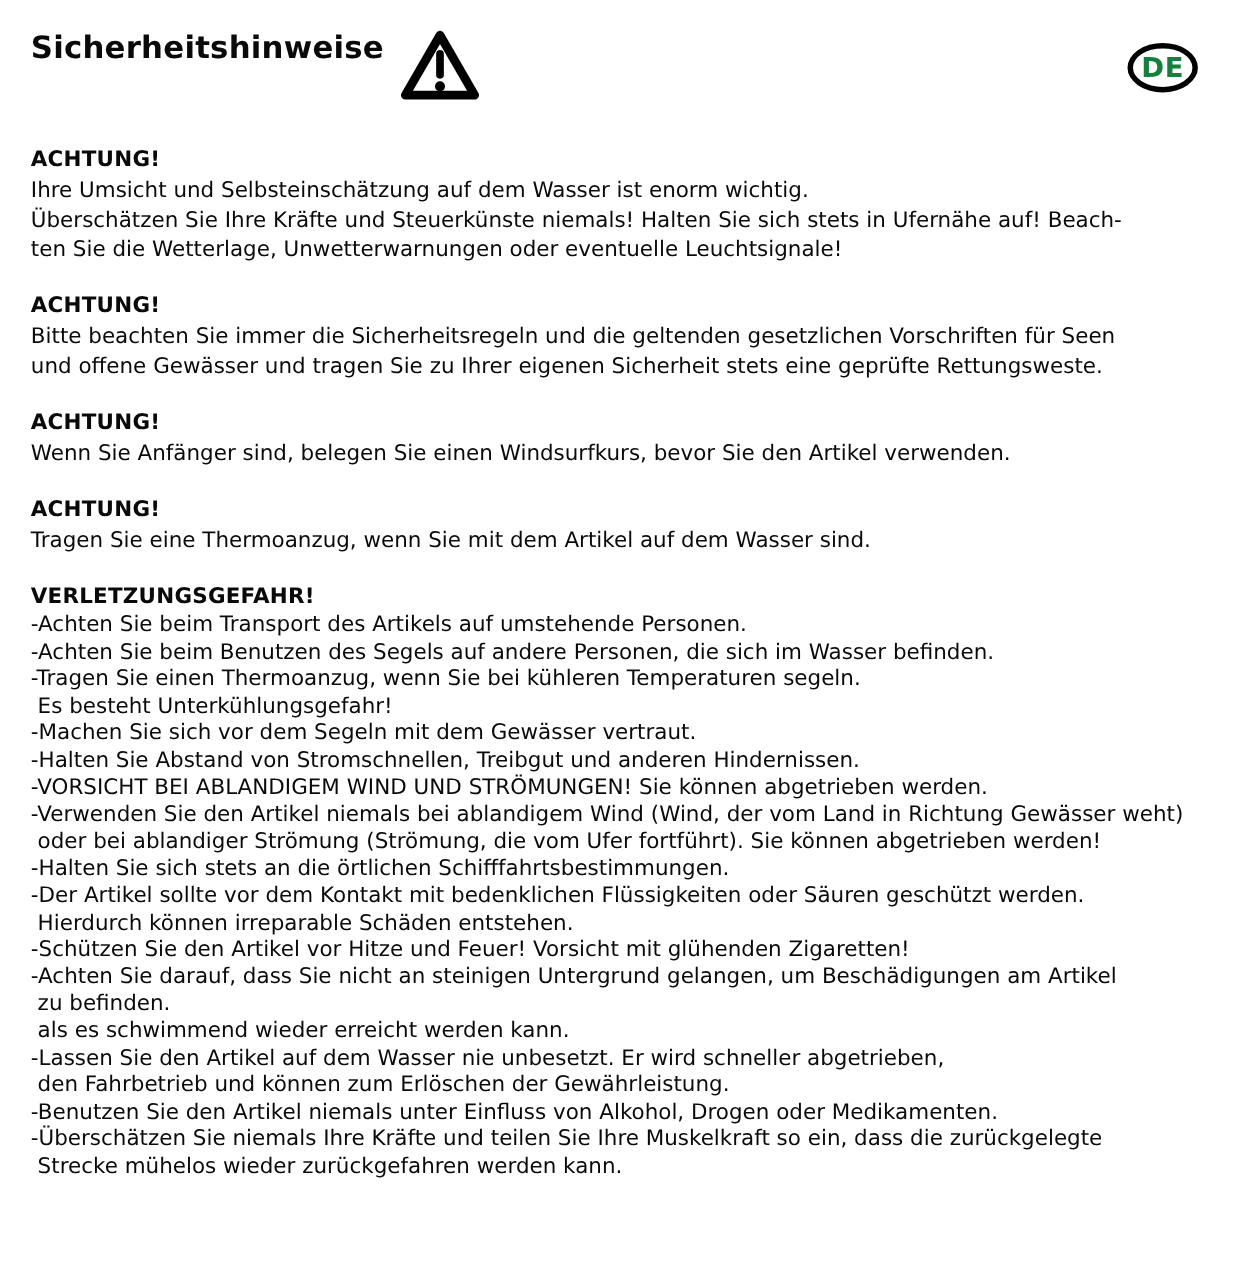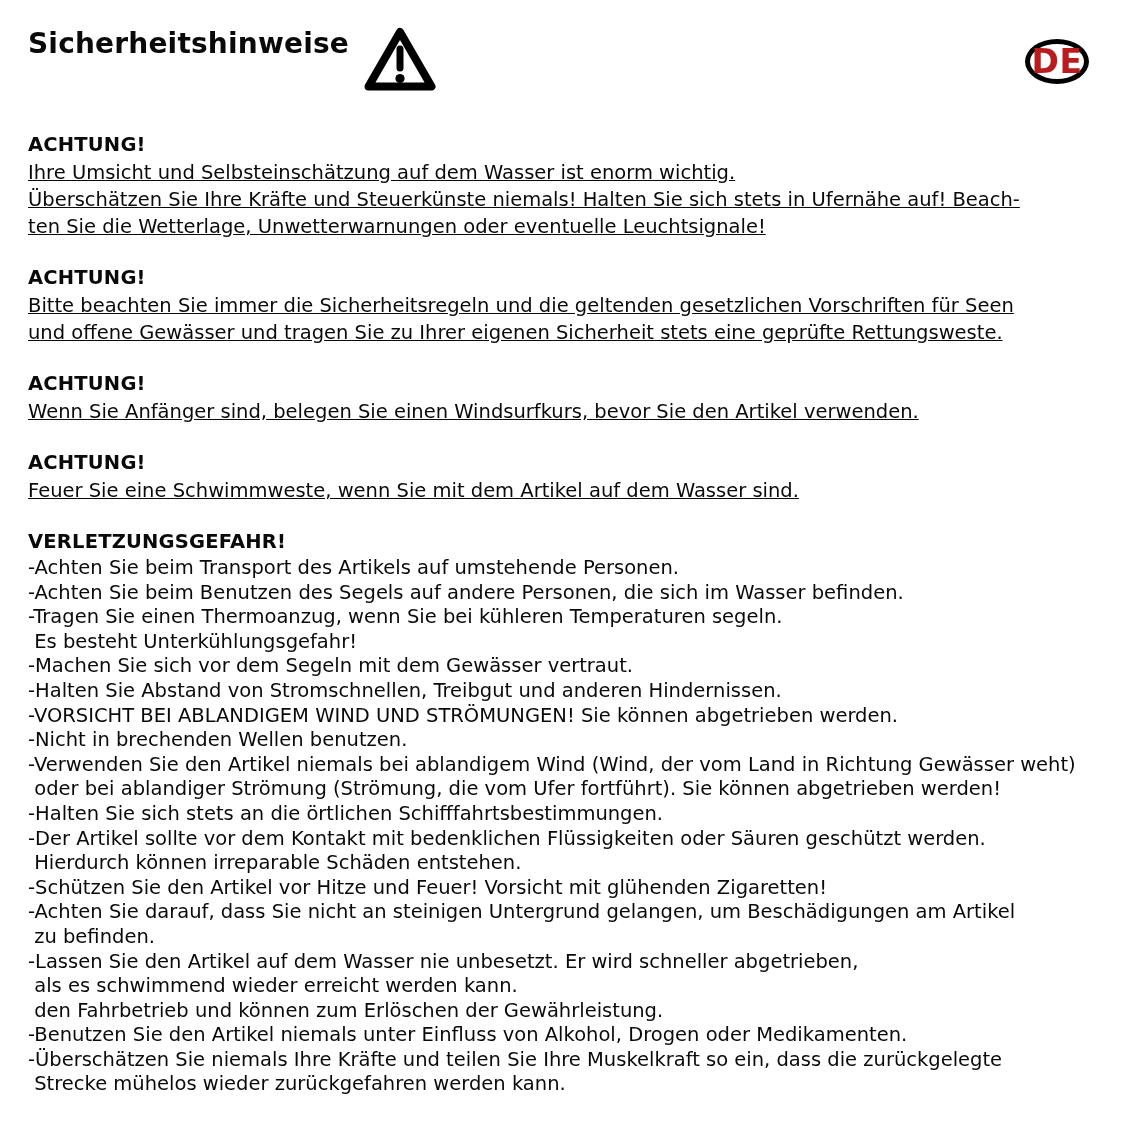--- a/index.html
+++ b/index.html
@@ -16,33 +16,33 @@
     font-size: 28px; font-weight: bold; margin: 0; line-height: 1;
     letter-spacing: 0.2px; white-space: nowrap;
   }
   .warning-icon { flex: 0 0 auto; margin-top: -4px; }
 
   .lang-badge {
     position: absolute; top: 39px; right: 53px;
     width: 54px; height: 35px;
     border: 5px solid #000; border-radius: 50%;
     display: flex; align-items: center; justify-content: center;
-    font-weight: bold; font-size: 33px; letter-spacing: 0.5px;
-    color: #b91c1c; background: #fff;
+    font-weight: bold; font-size: 25px; letter-spacing: 0.5px;
+    color: #15803d; background: #fff;
   }
 
   .sections { margin-top: 30px; }
   .section { margin-top: 25px; }
   .section:first-child { margin-top: 10px; }
   .section-heading {
     font-size: 19.5px; font-weight: bold; margin: 0 0 1px 0; line-height: 26px;
     letter-spacing: 0.2px;
   }
   .line { white-space: pre; font-size: 19.5px; }
-  .section.paragraph .line { line-height: 27px; text-decoration: underline; }
+  .section.paragraph .line { line-height: 27px; }
   .section.list .line { line-height: 24.6px; }
 </style>
 </head>
 <body>
 
 <div class="page">
   <div class="header">
     <h1 class="page-title">Sicherheitshinweise</h1>
     <span class="warning-icon">
       <svg width="74" height="66" viewBox="0 0 74 66" aria-hidden="true">
@@ -68,41 +68,40 @@
         <h2 class="section-heading">ACHTUNG!</h2>
         <div class="line">Bitte beachten Sie immer die Sicherheitsregeln und die geltenden gesetzlichen Vorschriften für Seen</div>
         <div class="line">und offene Gewässer und tragen Sie zu Ihrer eigenen Sicherheit stets eine geprüfte Rettungsweste.</div>
       </section>
       <section class="section paragraph">
         <h2 class="section-heading">ACHTUNG!</h2>
         <div class="line">Wenn Sie Anfänger sind, belegen Sie einen Windsurfkurs, bevor Sie den Artikel verwenden.</div>
       </section>
       <section class="section paragraph">
         <h2 class="section-heading">ACHTUNG!</h2>
-        <div class="line">Feuer Sie eine Schwimmweste, wenn Sie mit dem Artikel auf dem Wasser sind.</div>
+        <div class="line">Tragen Sie eine Thermoanzug, wenn Sie mit dem Artikel auf dem Wasser sind.</div>
       </section>
       <section class="section list">
         <h2 class="section-heading">VERLETZUNGSGEFAHR!</h2>
         <div class="line">-Achten Sie beim Transport des Artikels auf umstehende Personen.</div>
         <div class="line">-Achten Sie beim Benutzen des Segels auf andere Personen, die sich im Wasser befinden.</div>
         <div class="line">-Tragen Sie einen Thermoanzug, wenn Sie bei kühleren Temperaturen segeln.</div>
         <div class="line"> Es besteht Unterkühlungsgefahr!</div>
         <div class="line">-Machen Sie sich vor dem Segeln mit dem Gewässer vertraut.</div>
         <div class="line">-Halten Sie Abstand von Stromschnellen, Treibgut und anderen Hindernissen.</div>
         <div class="line">-VORSICHT BEI ABLANDIGEM WIND UND STRÖMUNGEN! Sie können abgetrieben werden.</div>
-        <div class="line">-Nicht in brechenden Wellen benutzen.</div>
         <div class="line">-Verwenden Sie den Artikel niemals bei ablandigem Wind (Wind, der vom Land in Richtung Gewässer weht)</div>
         <div class="line"> oder bei ablandiger Strömung (Strömung, die vom Ufer fortführt). Sie können abgetrieben werden!</div>
         <div class="line">-Halten Sie sich stets an die örtlichen Schifffahrtsbestimmungen.</div>
         <div class="line">-Der Artikel sollte vor dem Kontakt mit bedenklichen Flüssigkeiten oder Säuren geschützt werden.</div>
         <div class="line"> Hierdurch können irreparable Schäden entstehen.</div>
         <div class="line">-Schützen Sie den Artikel vor Hitze und Feuer! Vorsicht mit glühenden Zigaretten!</div>
         <div class="line">-Achten Sie darauf, dass Sie nicht an steinigen Untergrund gelangen, um Beschädigungen am Artikel</div>
         <div class="line"> zu befinden.</div>
+        <div class="line"> als es schwimmend wieder erreicht werden kann.</div>
         <div class="line">-Lassen Sie den Artikel auf dem Wasser nie unbesetzt. Er wird schneller abgetrieben,</div>
-        <div class="line"> als es schwimmend wieder erreicht werden kann.</div>
         <div class="line"> den Fahrbetrieb und können zum Erlöschen der Gewährleistung.</div>
         <div class="line">-Benutzen Sie den Artikel niemals unter Einfluss von Alkohol, Drogen oder Medikamenten.</div>
         <div class="line">-Überschätzen Sie niemals Ihre Kräfte und teilen Sie Ihre Muskelkraft so ein, dass die zurückgelegte</div>
         <div class="line"> Strecke mühelos wieder zurückgefahren werden kann.</div>
       </section>
     </div>
 </div>
 
 </body></html>

